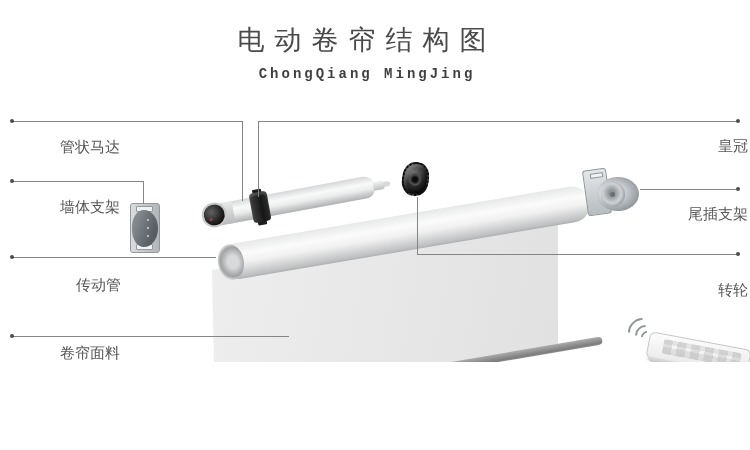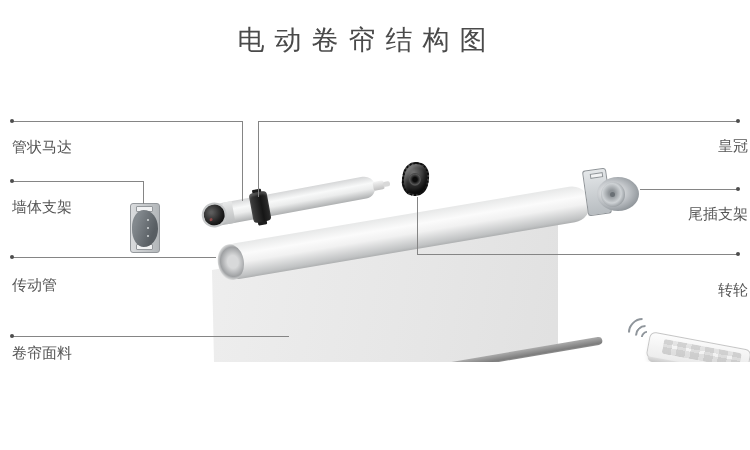--- a/index.html
+++ b/index.html
@@ -28,23 +28,23 @@
   .vw{left:417px;top:197px;width:1px;height:58px;}
   .hw{left:417px;top:254px;width:321px;height:1px;}
   .h5{left:12px;top:336px;width:277px;height:1px;}
   .h6{left:12px;top:399px;width:202px;height:1px;}
   .d1{left:10px;top:119px;} .d2{left:736px;top:119px;}
   .d3{left:10px;top:179px;} .d4{left:736px;top:187px;}
   .d5{left:10px;top:255px;} .d6{left:736px;top:252px;}
   .d7{left:10px;top:334px;} .d8{left:10px;top:397px;}
 
   
-  .lab{position:absolute;font-size:15px;color:#565656;z-index:7;white-space:nowrap;}
+  .lab{position:absolute;font-size:15px;color:#565656;z-index:7;white-space:nowrap;margin-left:48px;}
   .lab.r{text-align:right;}
-  .lb1{left:12px;top:138px;} .lb2{left:12px;top:198px;} .lb3{left:12px;top:276px;}
+  .lb1{left:12px;top:138px;} .lb2{left:12px;top:198px;} .lb3{left:28px;top:276px;}
   .lb4{left:12px;top:344px;} .lb5{left:0;top:416px;}
   .rb1{right:8px;top:137px;} .rb2{right:8px;top:205px;} .rb3{right:8px;top:281px;}
   .rb4{right:3px;top:401px;font-size:14px;}
 
   
   .fabric{position:absolute;left:210px;top:200px;width:356px;height:212px;z-index:1;
     background:linear-gradient(100deg,#eeeeee,#e6e6e6 60%,#e0e0e0);
     clip-path:polygon(2px 70px,348px 8px,348px 146px,5px 208px);}
 
   
@@ -136,20 +136,21 @@
   .wm2{left:436px;top:398px;font-size:31px;letter-spacing:3px;
        font-family:"Liberation Serif","DejaVu Serif",serif;}
 </style>
 </head>
 <body>
 
 <div class="stage">
 
   <div class="hdr">
     <div class="title">电动卷帘结构图</div>
+    <div class="sub">ChongQiang MingJing</div>
   </div>
 
   <div class="fabric"></div>
   <div class="rail"></div>
 
   <div class="tube">
     <div class="tube-open"></div>
   </div>
 
   <div class="motor">

